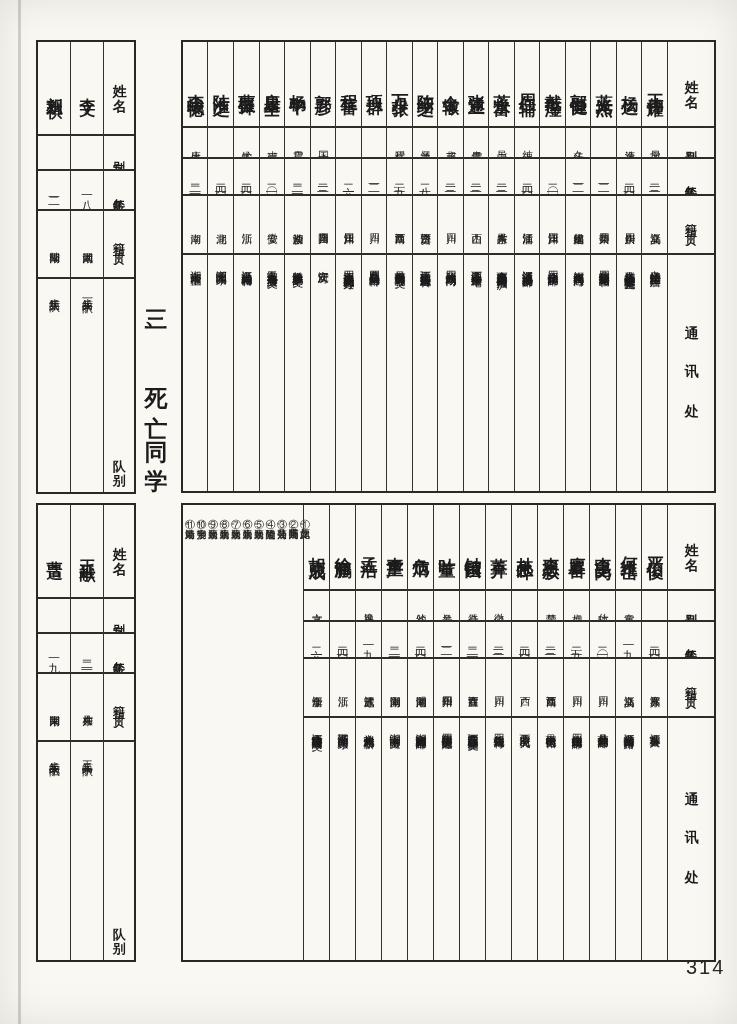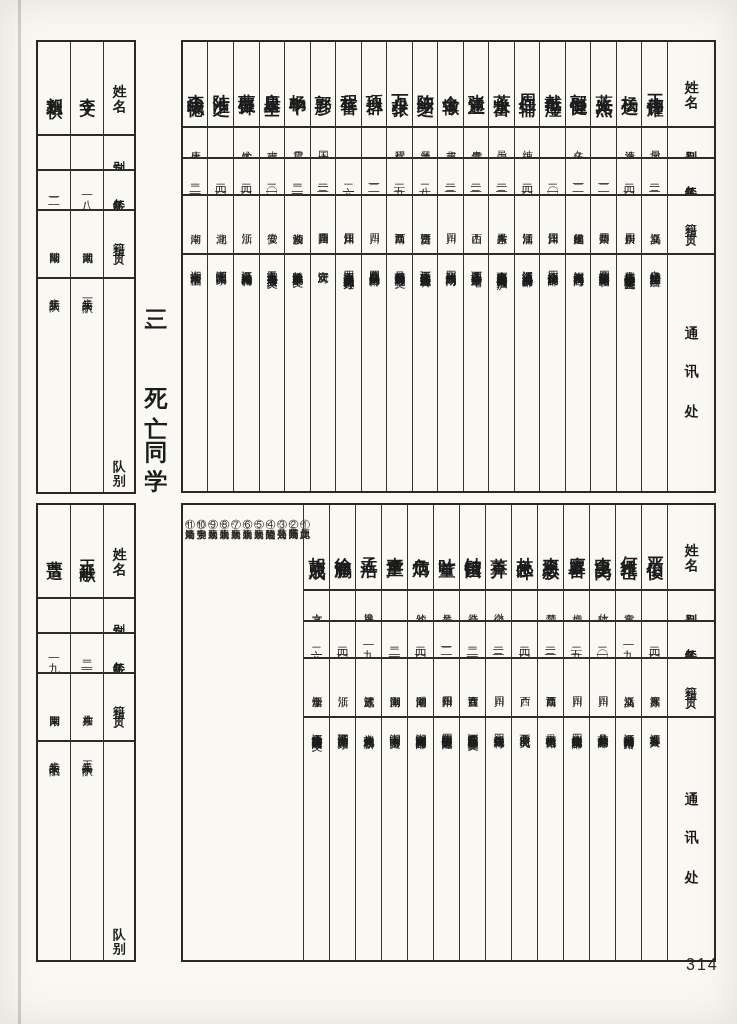--- a/index.html
+++ b/index.html
@@ -54,21 +54,21 @@
   .cell.unitc.uv{align-items:flex-start;padding-top:10px;}
   .cell.unitc.uh{align-items:flex-end;padding-bottom:14px;}
   .side .nm .vt{font-size:16px;}
   .uv .vt{font-size:11px;letter-spacing:1px;}
   .h-unit{font-size:13px;font-weight:bold;letter-spacing:14px;}
 
   .section-title{position:absolute;left:131px;top:292px;width:50px;height:400px;
                  display:flex;justify-content:center;}
   .section-title .vt{font-size:23px;font-weight:bold;letter-spacing:27px;}
 
-  .page-num{position:absolute;left:686px;top:956px;font-size:16px;letter-spacing:2px;
+  .page-num{position:absolute;left:686px;top:956px;font-size:20px;letter-spacing:2px;
             font-family:"Liberation Sans","DejaVu Sans",sans-serif;color:#2a2823;text-align:center;}
 </style>
 </head>
 <body>
 
 <div class="page">
   <div class="scan-edge"></div>
 
   <div id="side-top" class="tbl side" style="left:36px;top:40px;width:96px;height:450px;">
       <div class="col hdr">

